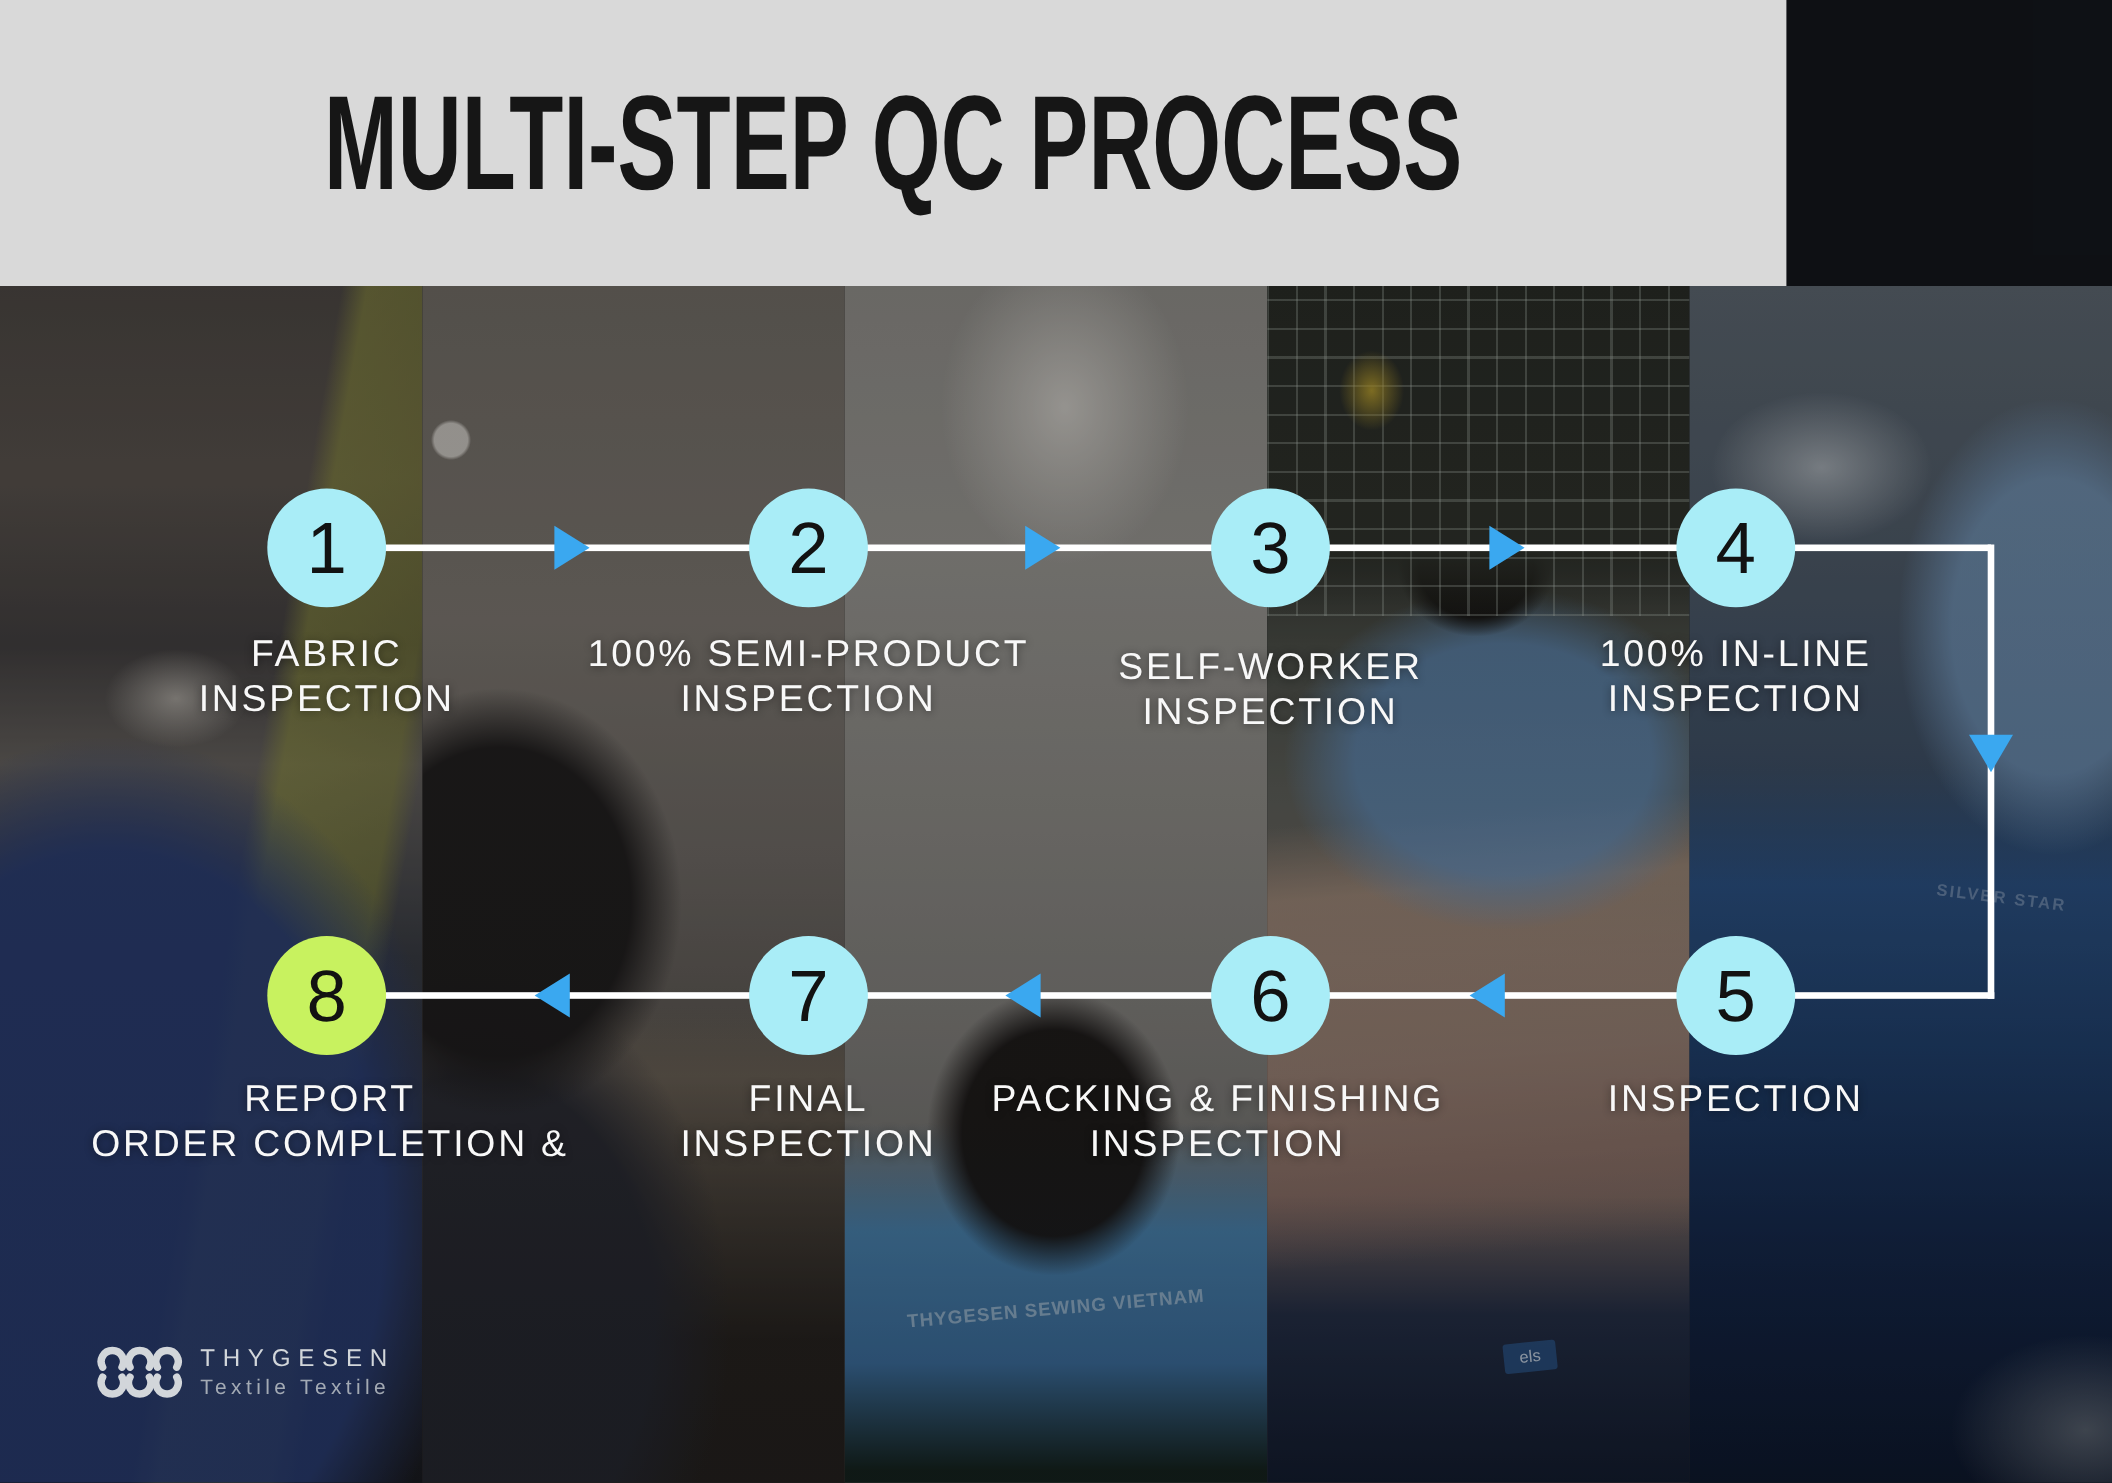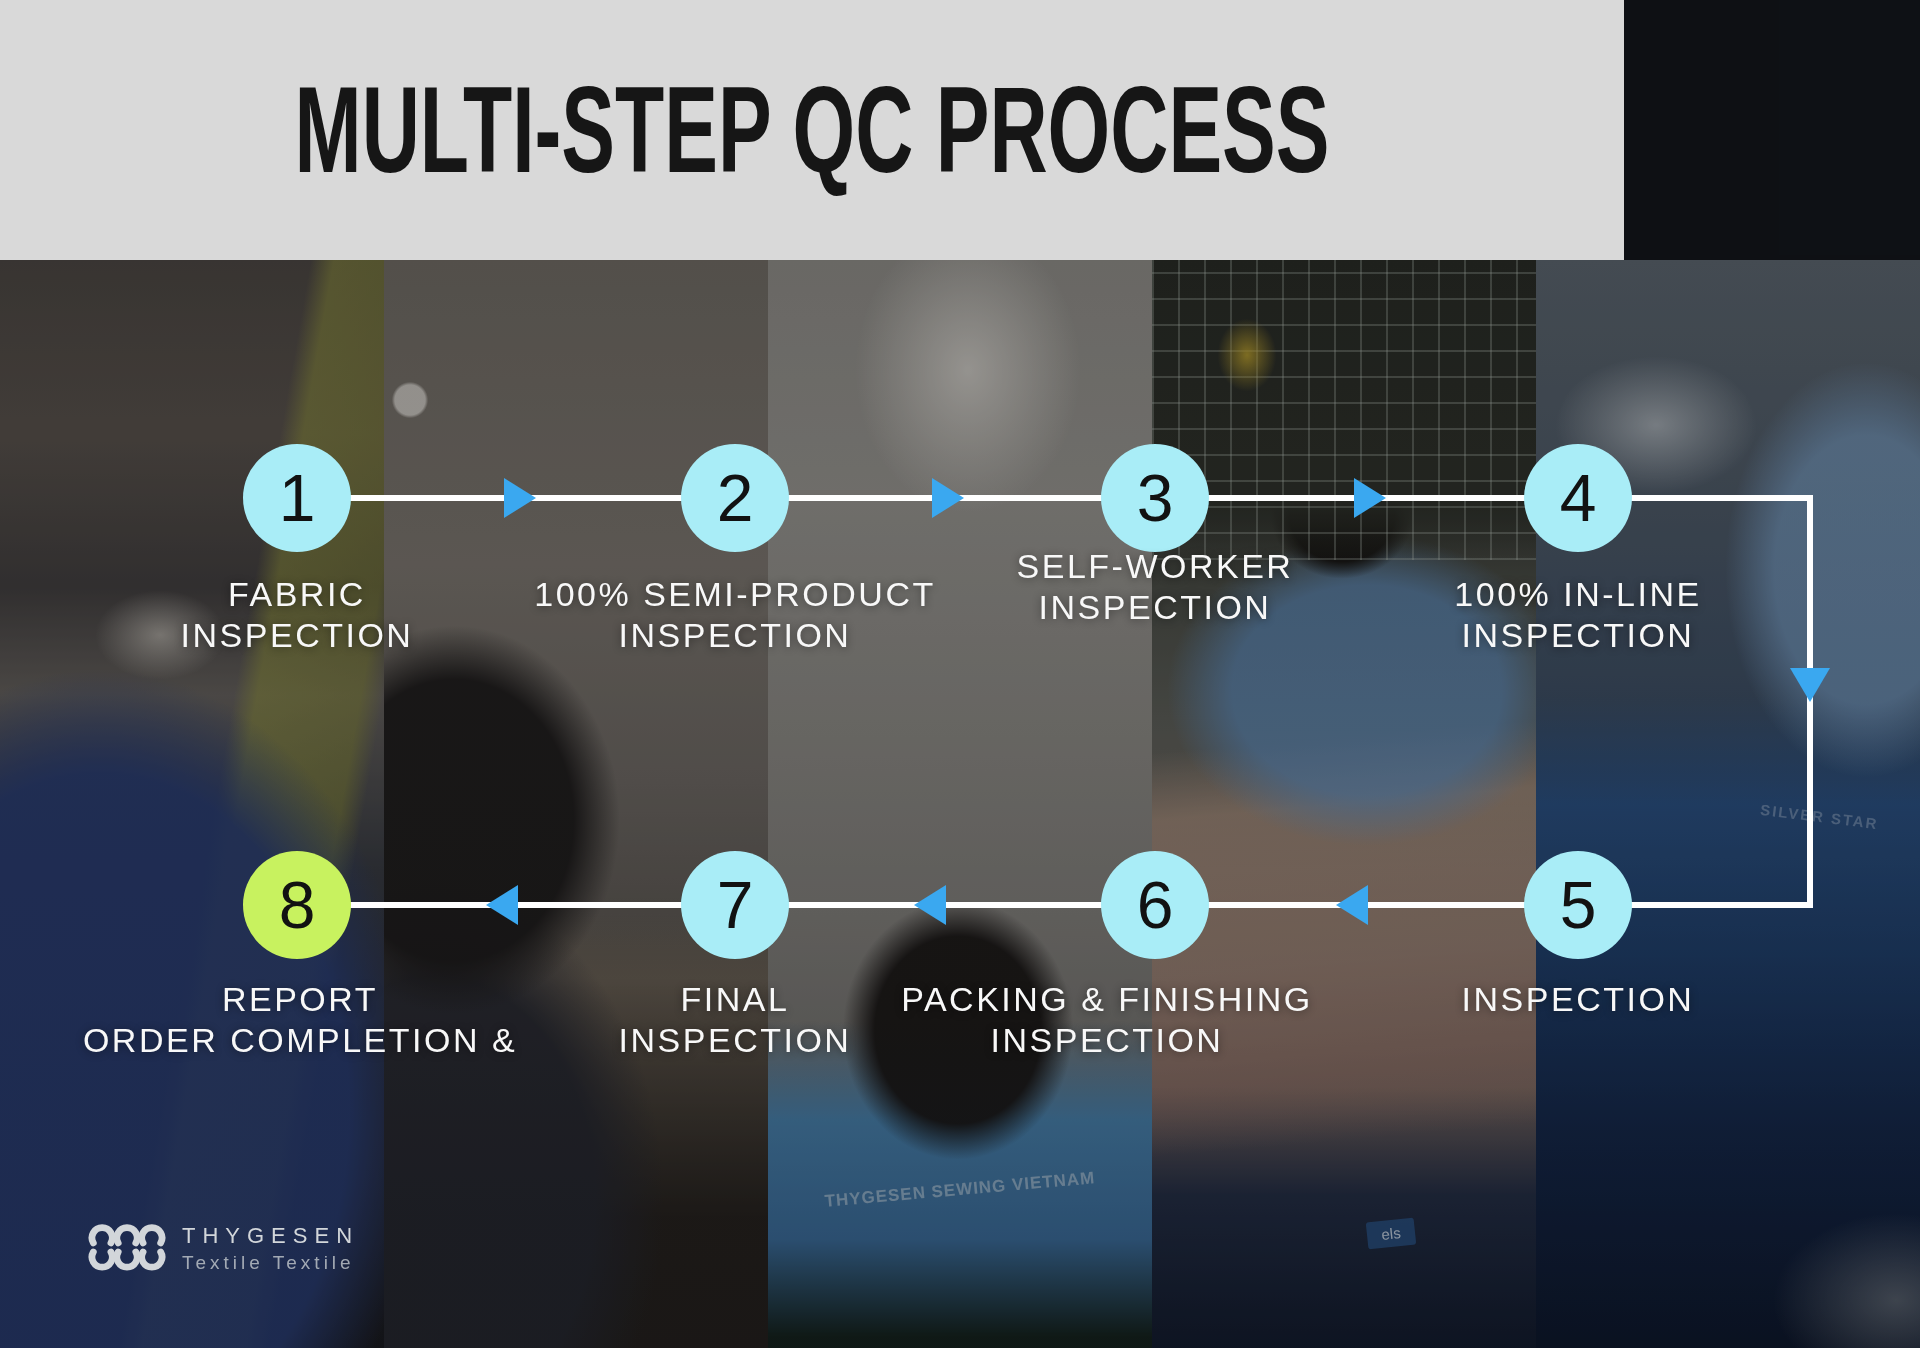--- a/index.html
+++ b/index.html
@@ -95,21 +95,21 @@
   }
   .circle.final{background:var(--final-circle);}
   .circle .num{font-size:66px;color:var(--number);line-height:1;font-weight:400;}
   .step-label{
     position:absolute;width:560px;text-align:center;color:var(--label);
     font-size:34px;font-weight:400;letter-spacing:2.5px;line-height:41px;
     text-shadow:0 1px 8px rgba(0,0,0,.45);
   }
   .step-label span{display:block;}
   
-  .logo{position:absolute;left:88px;top:1222px;display:flex;align-items:center;z-index:6;}
+  .logo{position:absolute;left:88px;top:1222px;display:flex;align-items:flex-start;z-index:6;}
   .logo-icon{width:78px;height:52px;flex:0 0 auto;}
   .logo-text{margin-left:16px;}
   .logo-brand{font-size:22px;letter-spacing:7px;color:var(--logo);font-weight:400;}
   .logo-sub{font-size:19px;letter-spacing:4px;color:rgba(186,192,198,.85);font-weight:400;margin-top:3px;}
 </style>
 </head>
 <body>
 
 <div class="canvas">
 
@@ -176,21 +176,21 @@
       </div>
 
     <div class="step-label" style="left:17px;top:574px;">
         <span>FABRIC</span>
         <span>INSPECTION</span>
       </div>
     <div class="step-label" style="left:455px;top:574px;">
         <span>100% SEMI-PRODUCT</span>
         <span>INSPECTION</span>
       </div>
-    <div class="step-label" style="left:875px;top:546px;">
+    <div class="step-label" style="left:875px;top:586px;">
         <span>SELF-WORKER</span>
         <span>INSPECTION</span>
       </div>
     <div class="step-label" style="left:1298px;top:574px;">
         <span>100% IN-LINE</span>
         <span>INSPECTION</span>
       </div>
 
     <div class="step-label" style="left:1298px;top:979px;">
         <span>INSPECTION</span>

